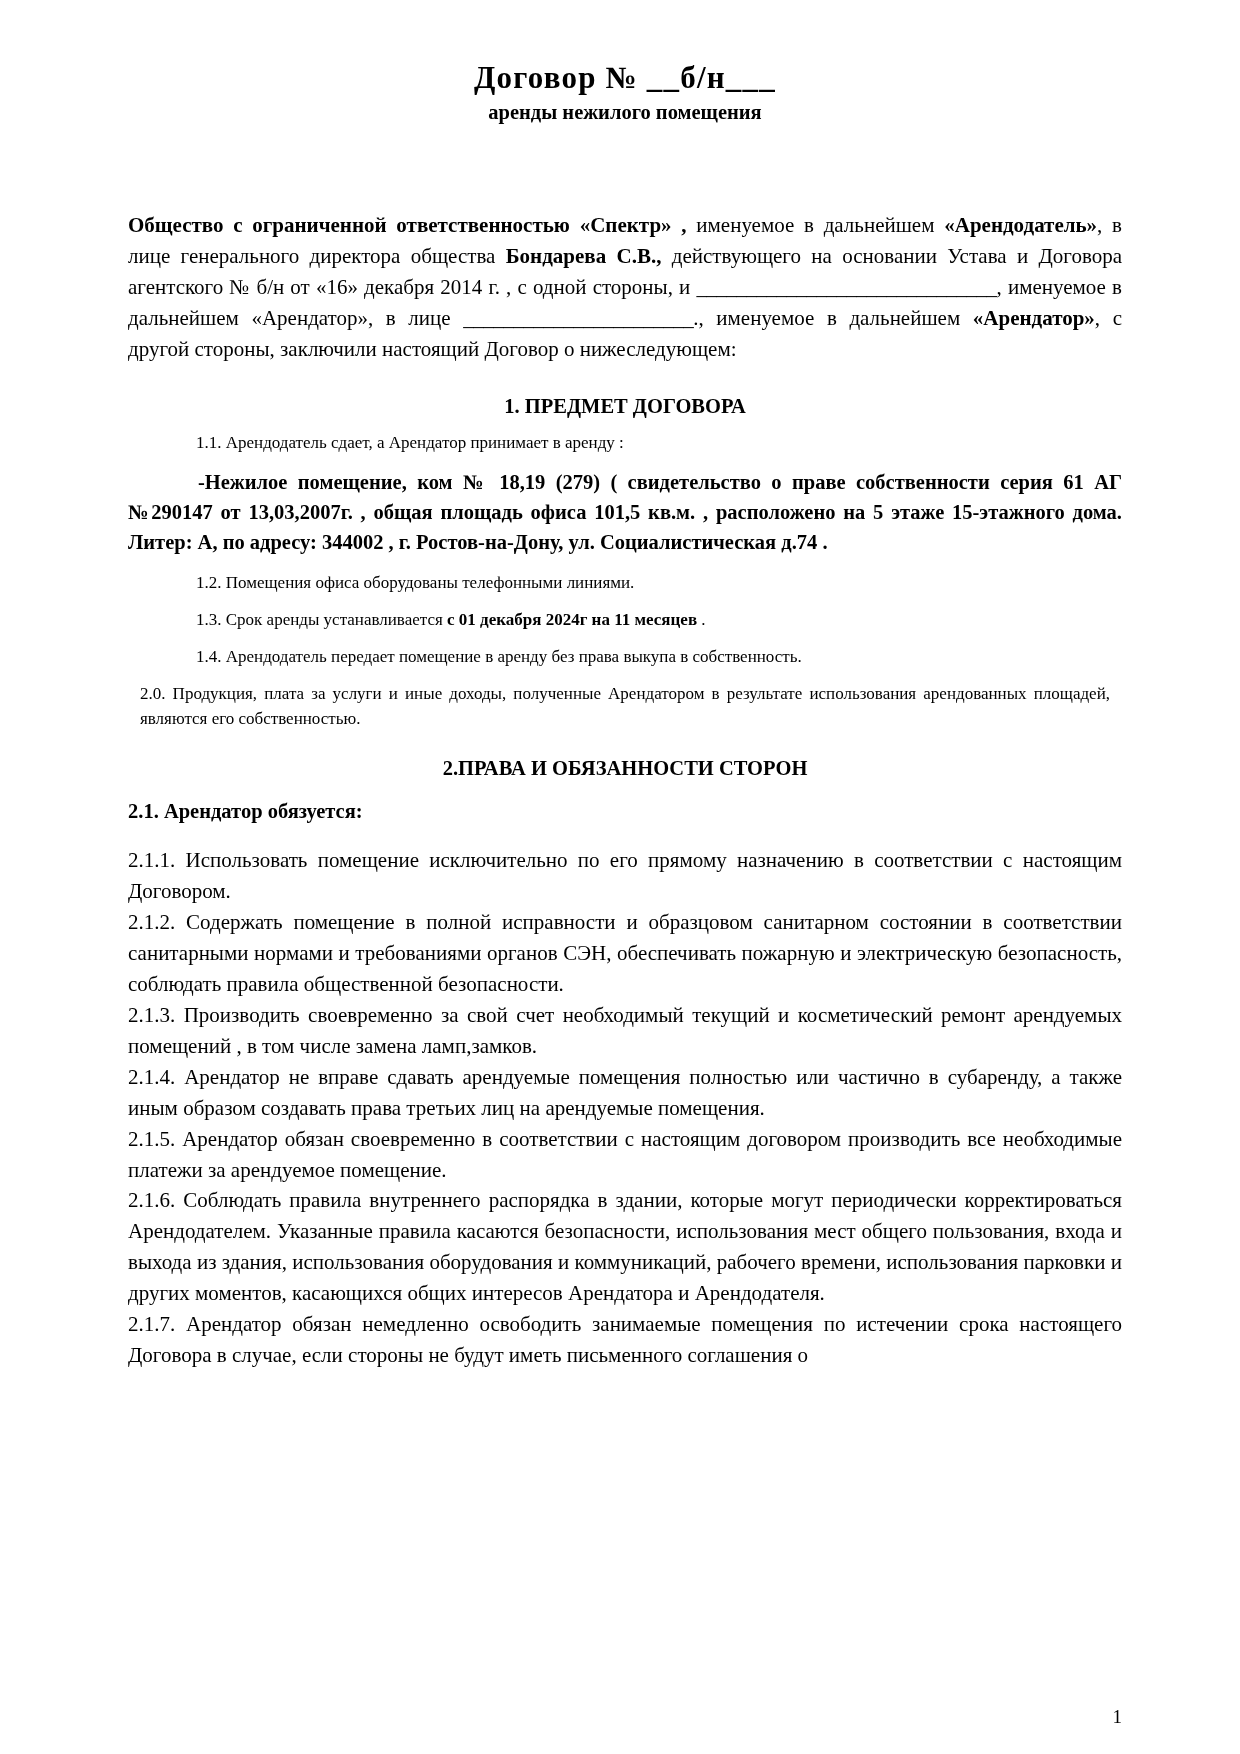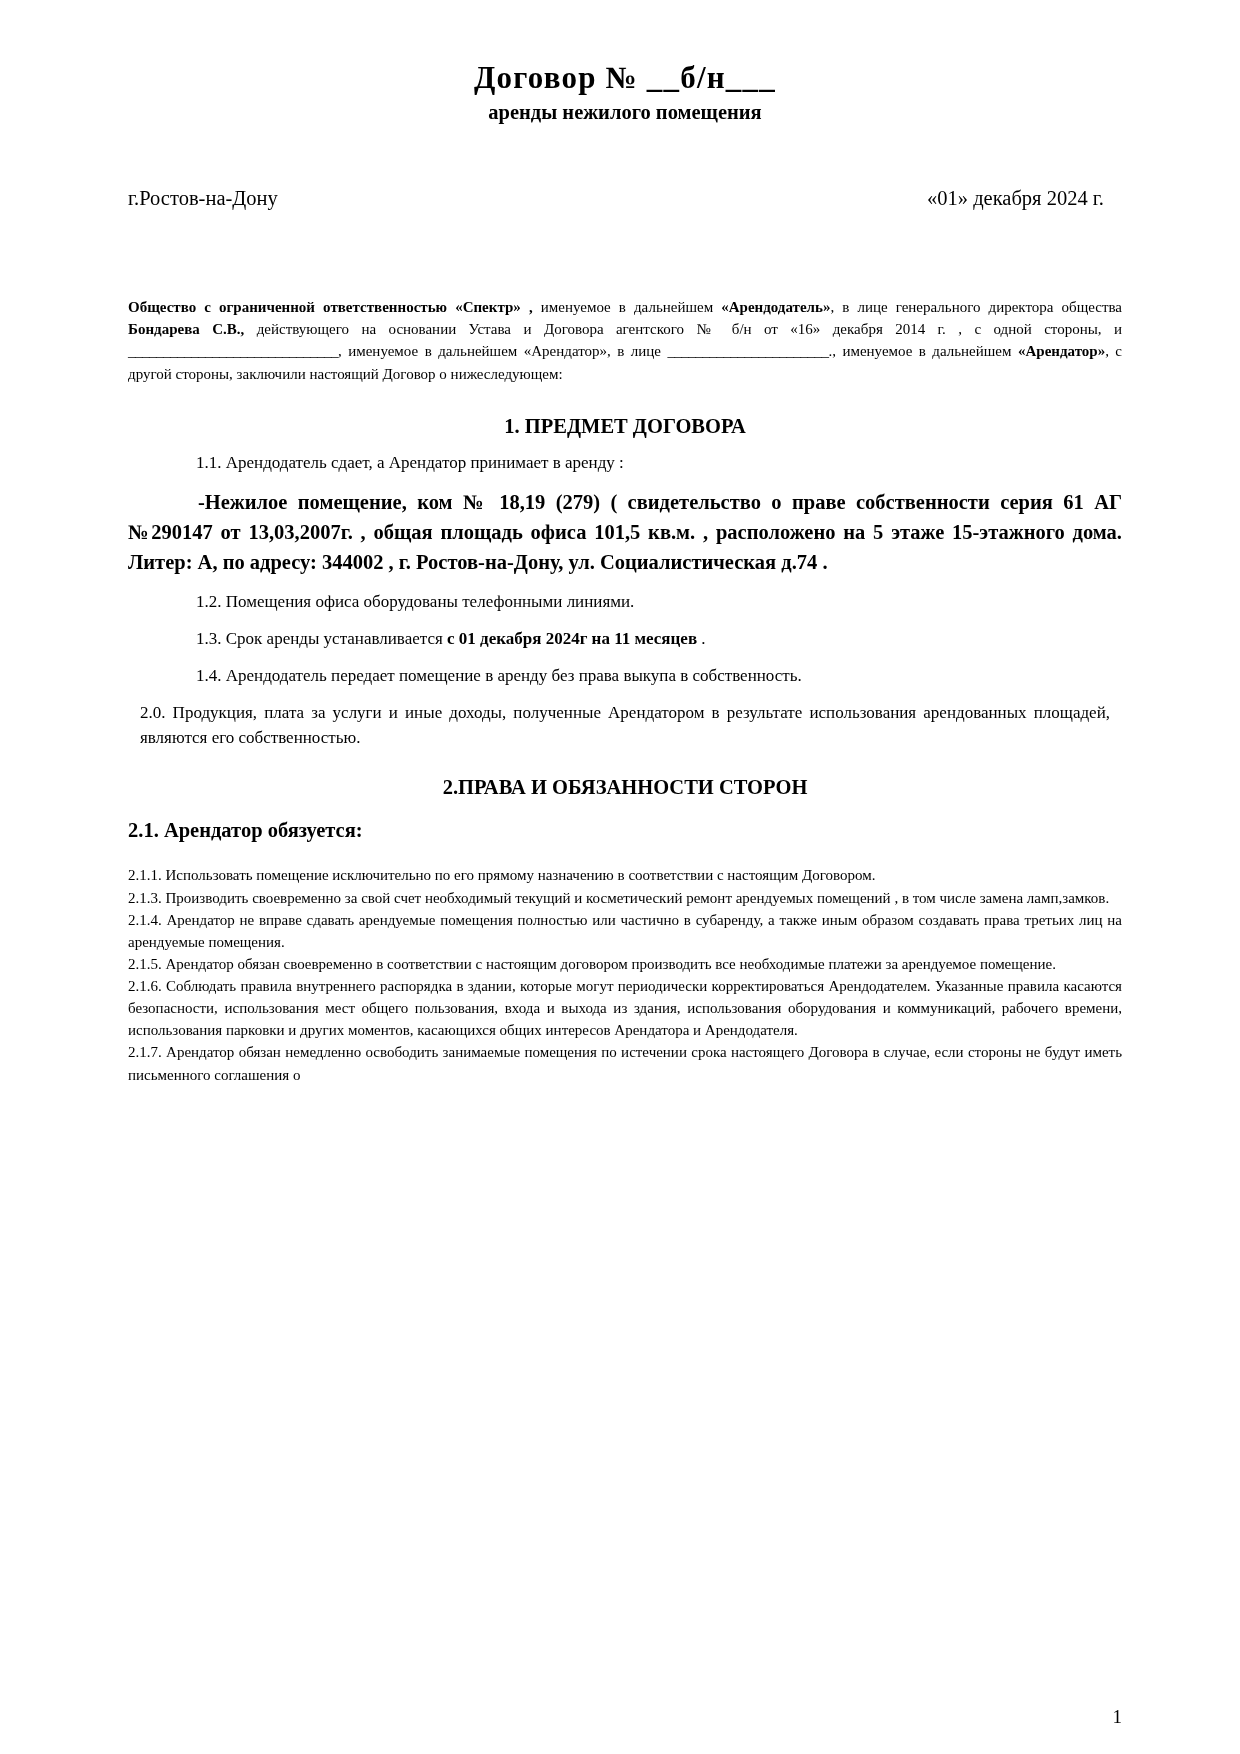--- a/index.html
+++ b/index.html
@@ -86,21 +86,21 @@
     margin: 0;
   }
 
   .subhead-bold {
     font-size: 20.5px;
     font-weight: bold;
     margin: 0 0 22px 0;
   }
 
   .para {
-    font-size: 15px;
+    font-size: 21px;
     line-height: 1.475;
     text-align: justify;
     text-justify: inter-word;
     margin: 0;
   }
 
   .fill { letter-spacing: -0.5px; }
 
   .page-number {
     position: absolute;
@@ -110,24 +110,20 @@
   }
 </style>
 </head>
 <body>
 
 <div class="page">
 
   <div class="doc-title">Договор № __б/н___</div>
   <div class="doc-subtitle">аренды нежилого помещения</div>
 
-  <div class="place-date">
-    <span class="city">г.Ростов-на-Дону</span>
-    <span class="date">«01» декабря  2024 г.</span>
-  </div>
 
   <div class="preamble">
     <p class="para" style="margin:0;">
       <b>Общество с ограниченной ответственностью «Спектр» ,</b><span>  именуемое в дальнейшем</span>
       <b>«Арендодатель»</b><span>, в лице генерального директора общества </span><b>Бондарева С.В.,</b>
       <span>действующего на основании Устава и Договора агентского № б/н  от «16» декабря 2014 г. ,</span>
       <span>с одной стороны, и </span><span class="fill">______________________________</span><span>, именуемое в дальнейшем «Арендатор», в</span>
       <span>лице </span><span class="fill">_______________________</span><span>.,   именуемое в дальнейшем </span><b>«Арендатор»</b><span>, с другой</span>
       <span>стороны, заключили настоящий Договор о нижеследующем:</span>
     </p>
@@ -146,20 +142,21 @@
   <p class="clause indent">1.4. Арендодатель передает помещение в аренду без права выкупа в собственность.</p>
 
   <p class="clause">2.0. Продукция, плата за услуги и иные доходы, полученные Арендатором в результате использования арендованных площадей, являются его собственностью.</p>
 
 
   <div class="section-head sec2">2.ПРАВА И ОБЯЗАННОСТИ СТОРОН</div>
 
   <div class="subhead-bold">2.1. Арендатор обязуется:</div>
 
   <p class="para">2.1.1. Использовать помещение исключительно по его прямому назначению в соответствии с настоящим Договором.</p>
+  <p class="para">2.1.2. Содержать помещение в полной исправности и образцовом санитарном состоянии в соответствии санитарными нормами и требованиями  органов СЭН, обеспечивать пожарную и электрическую безопасность, соблюдать правила общественной безопасности.</p>
   <p class="para">2.1.3. Производить своевременно за свой счет необходимый текущий и косметический ремонт арендуемых помещений , в том числе замена ламп,замков.</p>
   <p class="para">2.1.4. Арендатор не вправе сдавать арендуемые помещения полностью или частично в субаренду, а также иным образом создавать права третьих лиц на арендуемые помещения.</p>
   <p class="para">2.1.5. Арендатор обязан своевременно в соответствии с настоящим договором производить все необходимые платежи за арендуемое помещение.</p>
   <p class="para">2.1.6. Соблюдать правила внутреннего распорядка в здании, которые могут периодически корректироваться Арендодателем. Указанные правила касаются безопасности, использования мест общего пользования, входа и выхода из здания, использования оборудования и коммуникаций, рабочего времени, использования парковки и других моментов, касающихся общих интересов Арендатора и Арендодателя.</p>
   <p class="para">2.1.7. Арендатор обязан немедленно освободить занимаемые помещения  по истечении срока настоящего Договора в случае, если стороны не будут иметь письменного соглашения о</p>
 
   <div class="page-number">1</div>
 
 </div>
 

